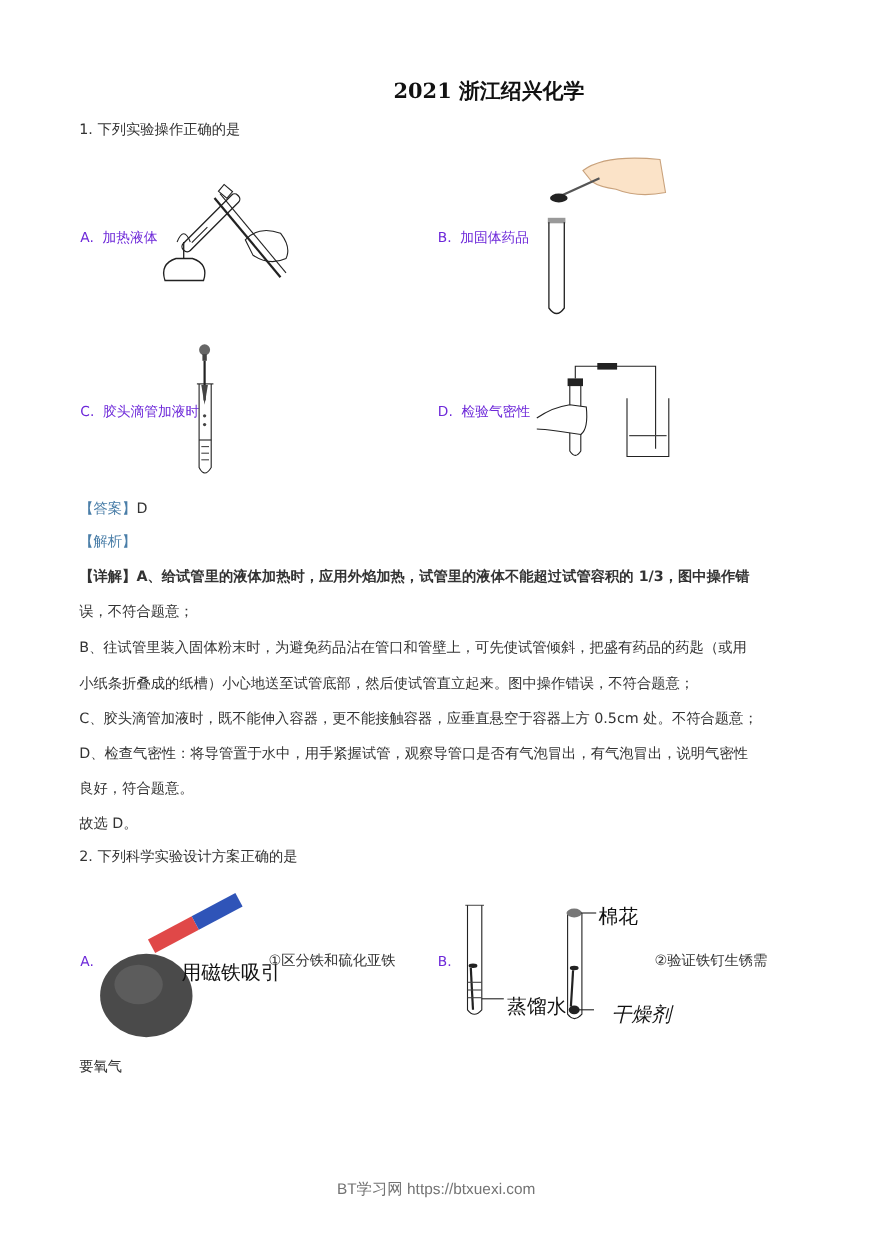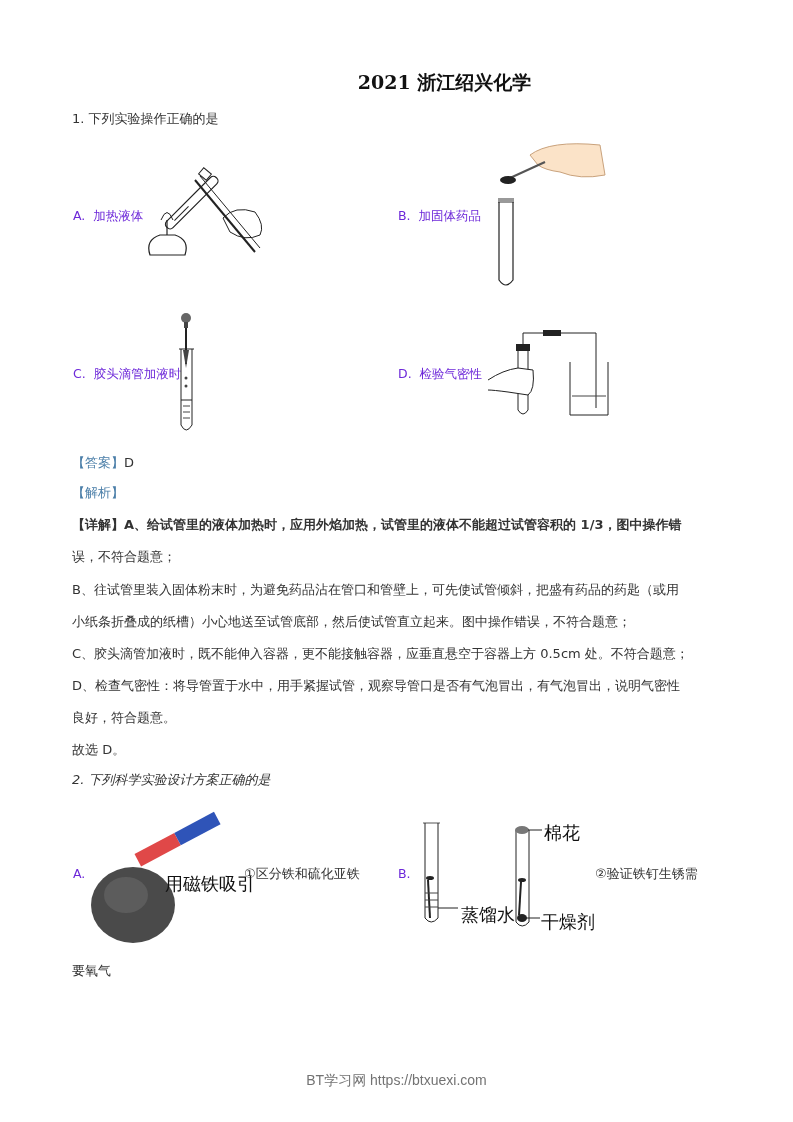--- a/index.html
+++ b/index.html
@@ -103,21 +103,21 @@
   <span>【详解】</span><span>A、给试管里的液体加热时，应用外焰加热，试管里的液体不能超过试管容积的 1/3，图中操作错</span>
 </div>
 <div class="abs line" style="top:549px; left:72px;">误，不符合题意；</div>
 <div class="abs line" style="top:582px; left:72px;">B、往试管里装入固体粉末时，为避免药品沾在管口和管壁上，可先使试管倾斜，把盛有药品的药匙（或用</div>
 <div class="abs line" style="top:614px; left:72px;">小纸条折叠成的纸槽）小心地送至试管底部，然后使试管直立起来。图中操作错误，不符合题意；</div>
 <div class="abs line" style="top:646px; left:72px;">C、胶头滴管加液时，既不能伸入容器，更不能接触容器，应垂直悬空于容器上方 0.5cm 处。不符合题意；</div>
 <div class="abs line" style="top:678px; left:72px;">D、检查气密性：将导管置于水中，用手紧握试管，观察导管口是否有气泡冒出，有气泡冒出，说明气密性</div>
 <div class="abs line" style="top:710px; left:72px;">良好，符合题意。</div>
 <div class="abs line" style="top:742px; left:72px;">故选 D。</div>
 
-<div class="abs line" style="top:772px; left:72px;font-style:italic;">2.  下列科学实验设计方案正确的是</div>
+<div class="abs line" style="top:772px; left:72px;">2.  下列科学实验设计方案正确的是</div>
 
 <div class="abs opt-label" style="top:866px; left:73px;">A.</div>
 <svg style="left:88px; top:800px;" width="160" height="150">
   <g transform="rotate(-28 90 40)">
     <rect x="45" y="32" width="45" height="14" fill="#e04848"></rect>
     <rect x="90" y="32" width="45" height="14" fill="#2f54b8"></rect>
   </g>
   <ellipse cx="45" cy="105" rx="42" ry="38" fill="#4a4a4a"></ellipse>
   <ellipse cx="38" cy="95" rx="22" ry="18" fill="#5c5c5c"></ellipse>
 </svg>
@@ -139,17 +139,17 @@
   <path d="M96 10 L96 102 Q102 110 109 102 L109 10" fill="none" stroke="#222"></path>
   <ellipse cx="102" cy="10" rx="7" ry="4" fill="#777"></ellipse>
   <line x1="108" y1="10" x2="122" y2="10" stroke="#222"></line>
   <line x1="101" y1="62" x2="99" y2="95" stroke="#222" stroke-width="2"></line>
   <ellipse cx="102" cy="60" rx="4" ry="2" fill="#222"></ellipse>
   <ellipse cx="102" cy="98" rx="5" ry="4" fill="#222"></ellipse>
   <line x1="106" y1="98" x2="120" y2="98" stroke="#222"></line>
 </svg>
 <div class="abs caption" style="top:821px; left:544px;">棉花</div>
 <div class="abs caption" style="top:903px; left:461px;">蒸馏水</div>
-<div class="abs caption" style="top:910px; left:541px;">干燥剂</div>
+<div class="abs caption" style="top:910px; left:556px;font-style:italic;">干燥剂</div>
 <div class="abs line" style="top:866px; left:595px;">②验证铁钉生锈需</div>
 <div class="abs line" style="top:963px; left:72px;">要氧气</div>
 
 <div class="abs footer">BT学习网 https://btxuexi.com</div>
 
 </body></html>

